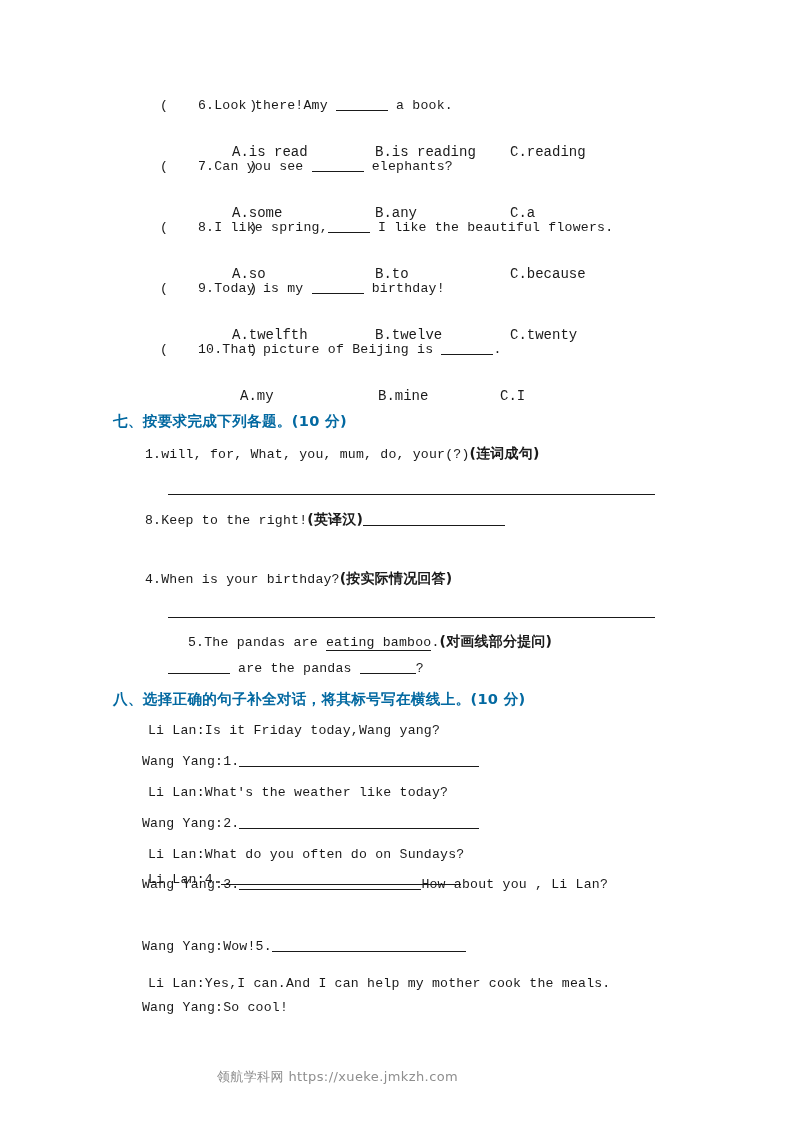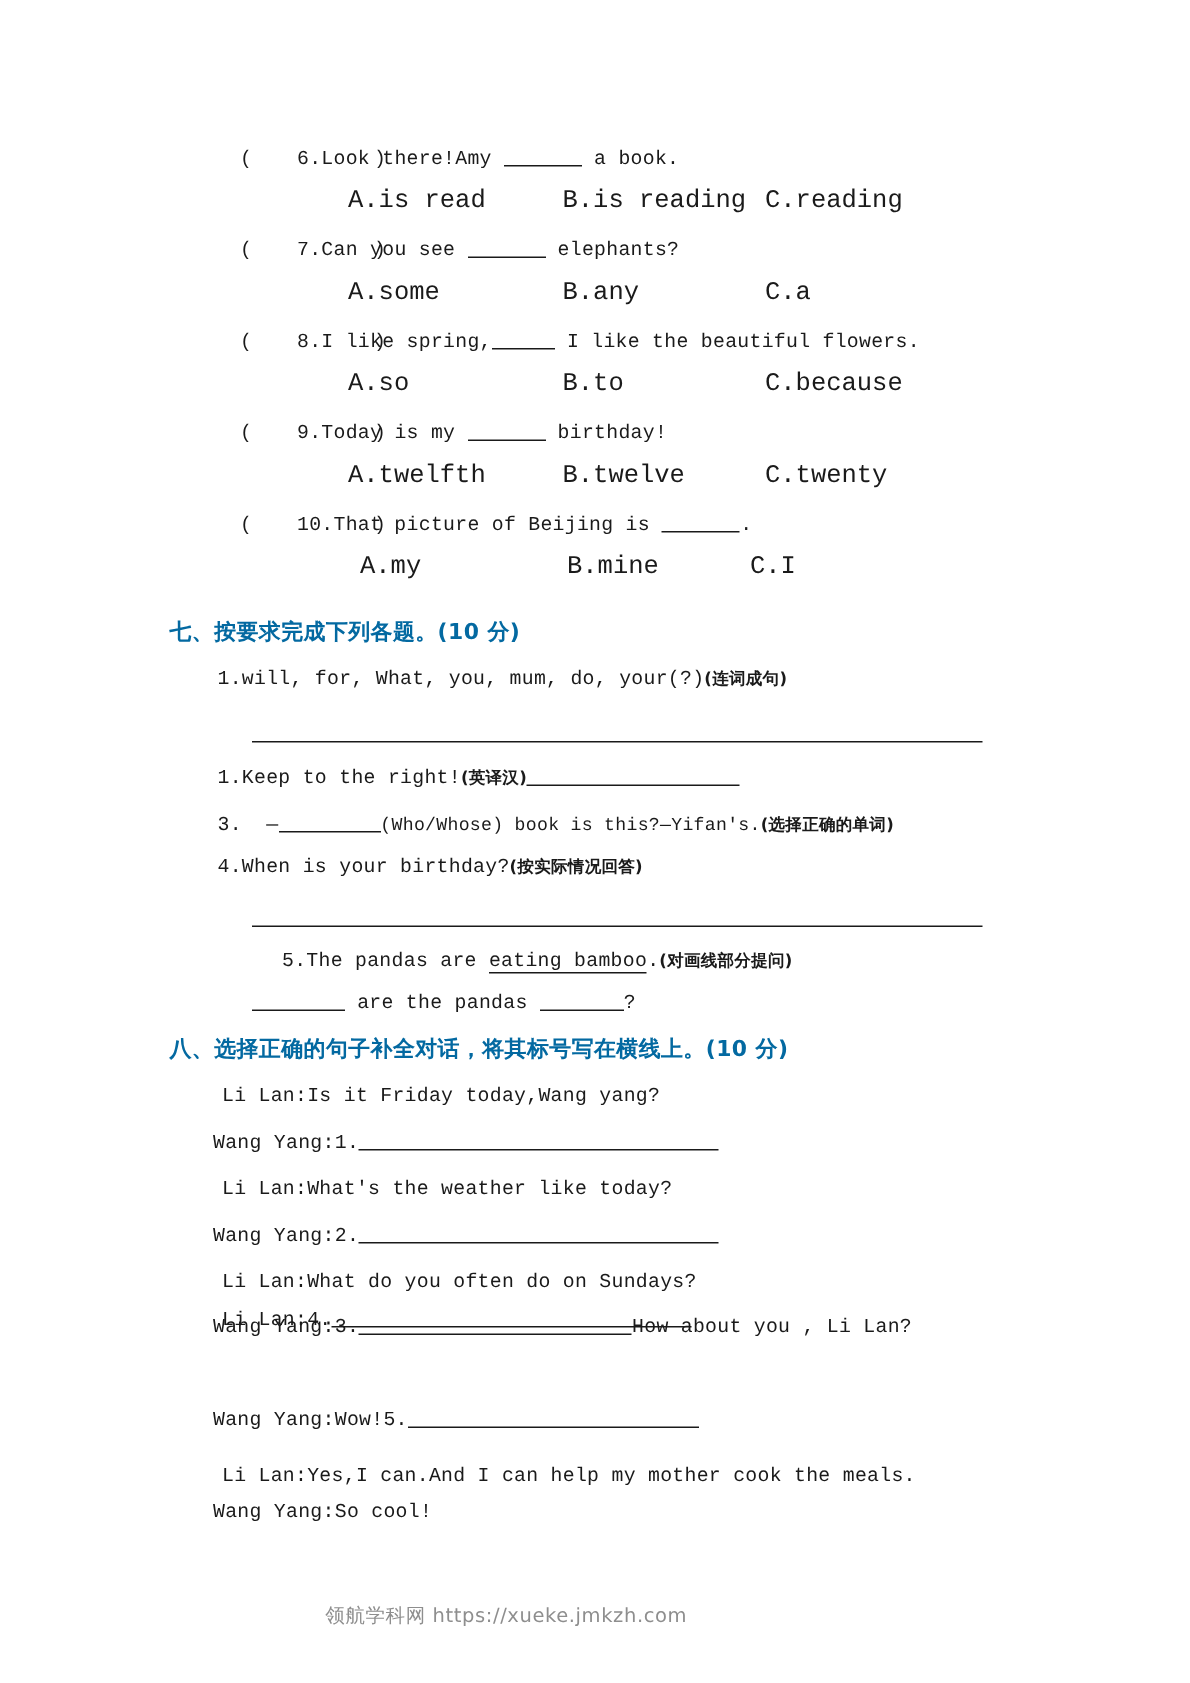--- a/index.html
+++ b/index.html
@@ -34,24 +34,24 @@
     line-height: 20px;
   }
   .mc-stem.indent-10 { left: 160px; }
   .paren {
     display: inline-block;
     width: 38px;
   }
   .qnum { display: inline-block; }
   .mc-opts {
     position: absolute;
-    left: 0; top: 29px;
+    left: 0; top: 46px;
     width: 695px;
     height: 20px;
-    font-size: 17px;
+    font-size: 14px;
     line-height: 20px;
   }
   .opt { position: absolute; white-space: pre; }
   .opt-a { left: 232px; }
   .opt-b { left: 375px; }
   .opt-c { left: 510px; }
   .mc-item.q10 .opt-a { left: 240px; }
   .mc-item.q10 .opt-b { left: 378px; }
   .mc-item.q10 .opt-c { left: 500px; }
 
@@ -81,21 +81,21 @@
   .line {
     position: absolute;
     white-space: pre;
     font-size: 13.2px;
     line-height: 20px;
     letter-spacing: 0.2px;
   }
   .cn {
     font-family: "DejaVu Sans", "Liberation Sans", sans-serif;
     font-weight: bold;
-    font-size: 11px;
+    font-size: 14px;
   }
 
   
   .rule {
     position: absolute;
     border-bottom: 1.4px solid #1a1a1a;
     height: 0;
   }
 
   
@@ -166,23 +166,22 @@
         <span class="opt opt-c">C.I</span>
       </div>
     </div>
   </div>
 
   <div class="sec-head" style="top:412px;">七、按要求完成下列各题。(10 分)</div>
 
   <div class="line" style="left:145px; top:443px;"><span>1.will, for, What, you, mum, do, your</span><span>(?)</span><span class="cn">(连词成句)</span></div>
   <div class="rule" style="left:168px; top:494px; width:487px;"></div>
 
-  <div class="line" style="left:145px; top:509px;"><span>1.Keep to the right!</span><span class="cn">(英译汉)</span><span class="blank" style="width:142px;"></span></div>
-
-  <div class="line" style="left:145px; top:540px;"><span>3.  —</span><span class="blank" style="width:68px;"></span><span style="font-size:12.1px;">(Who/Whose) book is this?—Yifan's.</span><span class="cn">(选择正确的单词)</span></div>
+  <div class="line" style="left:145px; top:509px;"><span>8.Keep to the right!</span><span class="cn">(英译汉)</span><span class="blank" style="width:142px;"></span></div>
+
 
   <div class="line" style="left:145px; top:568px;"><span>4.When is your birthday?</span><span class="cn">(按实际情况回答)</span></div>
   <div class="rule" style="left:168px; top:617px; width:487px;"></div>
 
   <div class="line" style="left:145px; top:631px;margin-left:43px;"><span>5.The pandas are </span><span class="uline">eating bamboo</span><span>.</span><span class="cn">(对画线部分提问)</span></div>
   <div class="line" style="left:168px; top:659px;"><span class="blank" style="width:62px;"></span><span> are the pandas </span><span class="blank" style="width:56px;"></span><span>?</span></div>
 
   <div class="sec-head" style="top:690px;">八、选择正确的句子补全对话，将其标号写在横线上。(10 分)</div>
 
   <div class="line" style="left:148px; top:721px;"><span>Li Lan:</span><span>Is it Friday today,Wang yang?</span></div>

